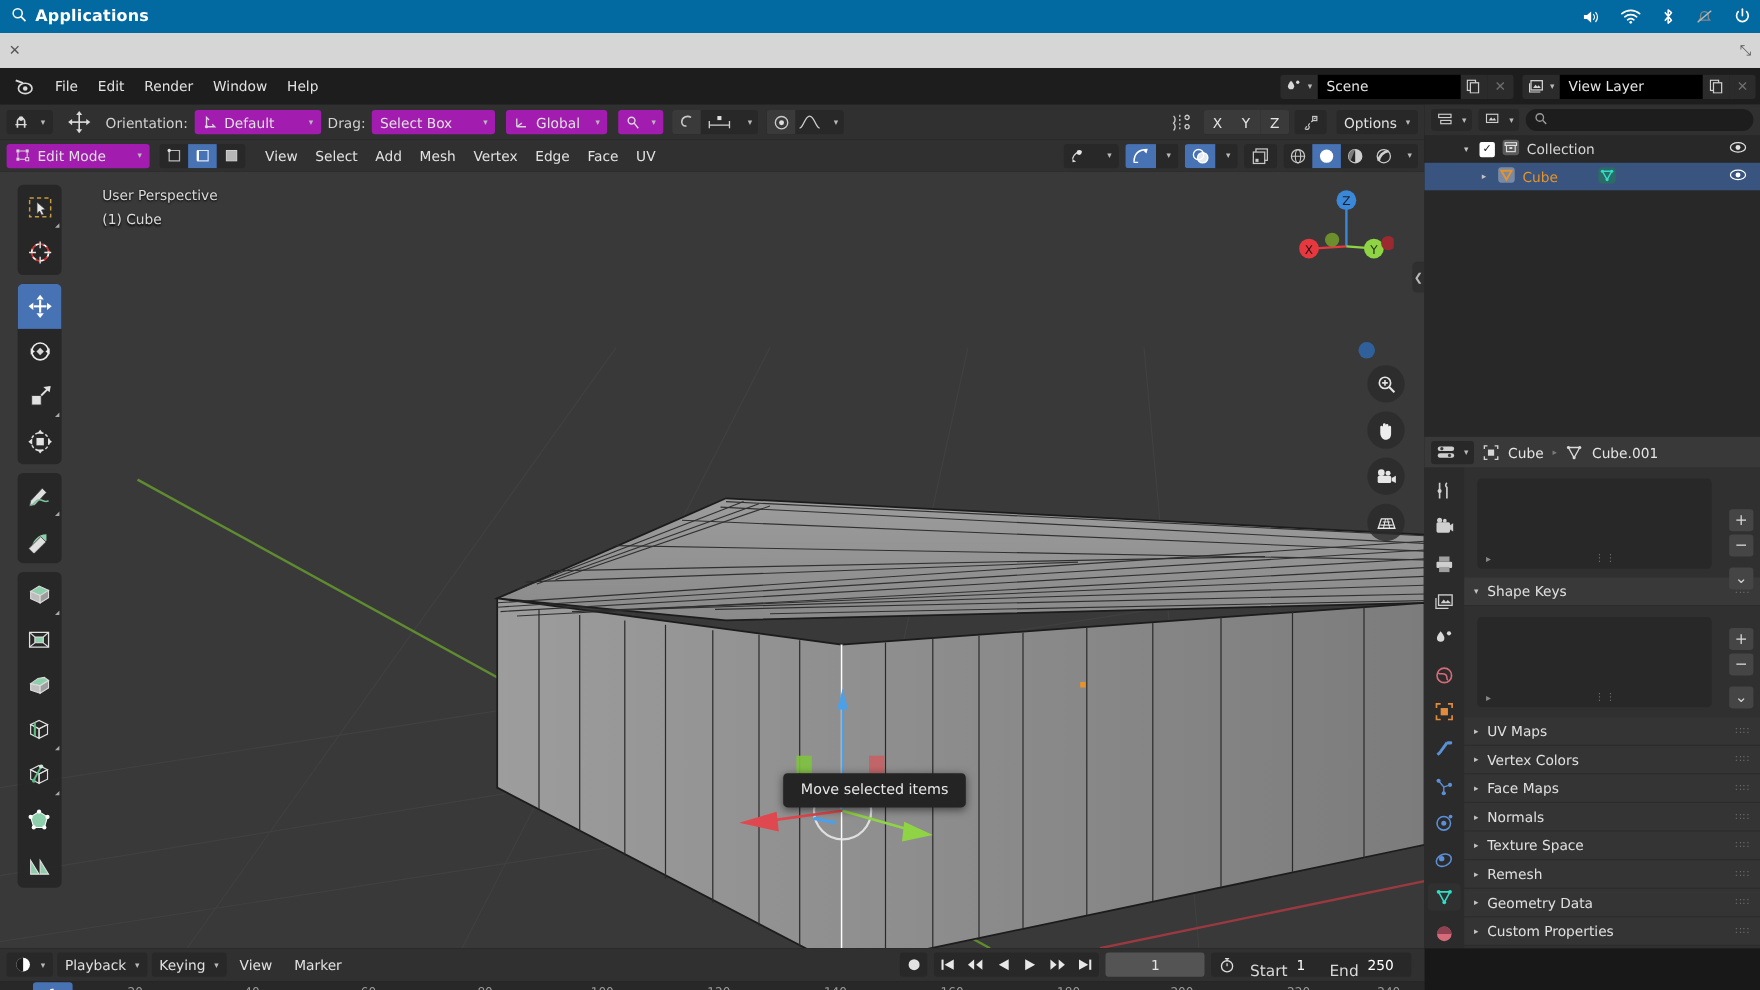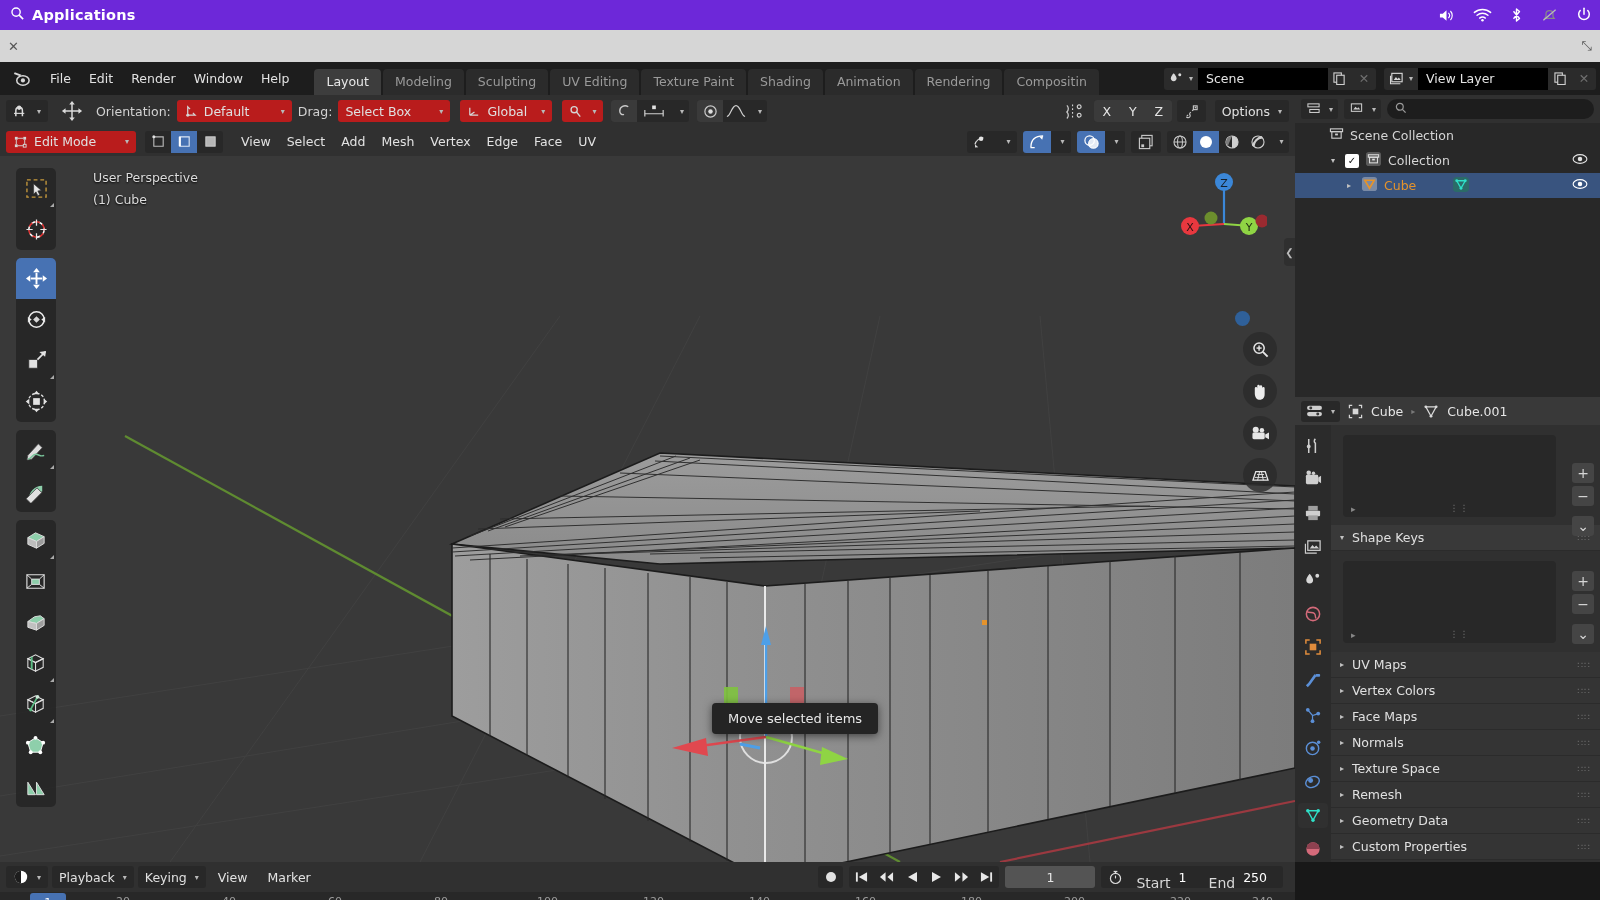--- a/index.html
+++ b/index.html
@@ -6,21 +6,21 @@
   html, body {
     width: 1600px; height: 900px; overflow: hidden;
     background: #000; font-family: "DejaVu Sans", sans-serif;
     -webkit-font-smoothing: antialiased;
   }
   .root { position: relative; width: 1600px; height: 900px; }
 
   
   .osbar {
     position: absolute; left: 0; top: 0; width: 1600px; height: 30px;
-    background: #6d28d9; color: #fff; display: flex; 
+    background: #0369a1; color: #fff; display: flex; 
   }
   .osbar-left { display: flex; align-items: center; gap: 7px; padding-left: 10px; }
   .osbar-apps { font-size: 14.5px; font-weight: bold; letter-spacing: .2px; }
   .osbar-center {
     position: absolute; left: 0; right: 0; text-align: center;
     font-size: 13.5px; font-weight: bold; pointer-events: none;
   }
   .osbar-center span { margin: 0 9px; }
   .osbar-right {
     position: absolute; right: 8px; top: 0; height: 30px;
@@ -91,21 +91,21 @@
   .vp-header2 {
     position: absolute; left: 0; top: 65px; width: 1295px; height: 29px;
     background: #303030; display: flex; align-items: center; padding: 0 6px;
   }
   .btn {
     background: #282828; border-radius: 3px; height: 22px;
     display: flex; align-items: center; padding: 0 7px; gap: 5px;
     color: #e0e0e0; font-size: 12.5px; white-space: nowrap;
   }
   .btn.flat { background: transparent; }
-  .btn.dk   { background: #b91c1c; }
+  .btn.dk   { background: #a21caf; }
   .lbl { color: #d2d2d2; font-size: 12.5px; padding: 0 6px; white-space: nowrap; }
   .chev { font-size: 8px; color: #b9b9b9; margin-left: 3px; }
   .grp { display: flex; align-items: center; background: #282828; border-radius: 3px; height: 22px; overflow: hidden;}
   .grp .seg { width: 26px; height: 22px; display: flex; align-items: center; justify-content: center; }
   .grp .seg.on { background: #4772b3; }
   .menu-sm { padding: 2px 8px; font-size: 12.5px; color: #e2e2e2; }
 
   
   .viewport {
     position: absolute; left: 0; top: 94px; width: 1295px; height: 706px;
@@ -303,31 +303,20 @@
             <circle cx="11.5" cy="12" r="2.2" fill="#d8d8d8"></circle>
             <path d="M8.5 7.5L2 5.2l.9-1.8 7 2.6z" fill="#d8d8d8"></path>
           </svg>
       </span>
       <div class="menu-item">File</div>
       <div class="menu-item">Edit</div>
       <div class="menu-item">Render</div>
       <div class="menu-item">Window</div>
       <div class="menu-item">Help</div>
 
-      <div class="ws-tabs">
-        <div class="ws-tab active">Layout</div>
-        <div class="ws-tab">Modeling</div>
-        <div class="ws-tab">Sculpting</div>
-        <div class="ws-tab">UV Editing</div>
-        <div class="ws-tab">Texture Paint</div>
-        <div class="ws-tab">Shading</div>
-        <div class="ws-tab">Animation</div>
-        <div class="ws-tab">Rendering</div>
-        <div class="ws-tab">Compositin</div>
-      </div>
 
       <div class="topbar-right">
         <div class="id-block">
           <div class="id-icon">
             <svg width="15" height="15" viewBox="0 0 16 16">
                 <path d="M5 2.5c1.8 2 3 3.8 3 5.3a3 3 0 11-6 0c0-1.5 1.2-3.3 3-5.3z" fill="#d8d8d8"></path>
                 <circle cx="11.5" cy="4" r="1.6" fill="#d8d8d8"></circle>
               </svg>
             <span class="chev">▾</span>
           </div>
@@ -472,21 +461,21 @@
         </div>
         <div class="btn" style="margin-left:4px">
           <span>Options</span>
           <span class="chev">▾</span>
         </div>
       </div>
     </div>
 
     <div class="vp-header2">
       <div class="btn dk" style="min-width:130px;justify-content:space-between">
-        <span style="display:flex;align-items:center;gap:6px">
+        <span style="display:flex;gap:6px">
           <svg width="15" height="14" viewBox="0 0 16 15">
               <rect x="2" y="2" width="3" height="3" fill="#d6d6d6"></rect>
               <rect x="11" y="2" width="3" height="3" fill="#d6d6d6"></rect>
               <rect x="2" y="10" width="3" height="3" fill="#d6d6d6"></rect>
               <rect x="11" y="10" width="3" height="3" fill="none" stroke="#d6d6d6"></rect>
               <path d="M3.5 5v5M12.5 5v5M5 3.5h6M5 11.5h6" stroke="#d6d6d6" stroke-width="1"></path>
             </svg>
           <span>Edit Mode</span>
         </span>
         <span class="chev">▾</span>
@@ -1017,30 +1006,20 @@
           <span>
             <svg width="12" height="12" viewBox="0 0 13 13">
                 <circle cx="5.2" cy="5.2" r="3.7" fill="none" stroke="#9a9a9a" stroke-width="1.3"></circle>
                 <line x1="8" y1="8" x2="11.5" y2="11.5" stroke="#9a9a9a" stroke-width="1.4"></line>
               </svg>
           </span>
           <span title=""></span>
         </div>
       </div>
 
-      <div class="otl-row" style="padding-left:34px">
-        <span>
-          <svg width="15" height="14" viewBox="0 0 16 15">
-              <rect x="1.5" y="2" width="13" height="3" fill="none" stroke="#cfcfcf" stroke-width="1.2"></rect>
-              <rect x="3" y="5" width="10" height="7" fill="none" stroke="#cfcfcf" stroke-width="1.2"></rect>
-              <rect x="6.5" y="7" width="3" height="2" fill="#cfcfcf"></rect>
-            </svg>
-        </span>
-        <span>Scene Collection</span>
-      </div>
 
       <div class="otl-row" style="padding-left:50px">
         <span class="tri" style="position:absolute;left:36px">▾</span>
         <span style="display:inline-flex;align-items:center;justify-content:center;width:14px;height:14px;background:#fff;border-radius:2px;color:#111;font-size:10px;">✓</span>
         <span>
           <svg width="17" height="16" viewBox="0 0 18 17">
               <rect x="1" y="1" width="16" height="15" rx="3" fill="#5a5a5a"></rect>
               <rect x="3.5" y="4" width="11" height="2.6" fill="none" stroke="#e0e0e0" stroke-width="1.1"></rect>
               <rect x="4.8" y="6.6" width="8.4" height="6" fill="none" stroke="#e0e0e0" stroke-width="1.1"></rect>
               <rect x="7.6" y="8.2" width="2.8" height="1.8" fill="#e0e0e0"></rect>

